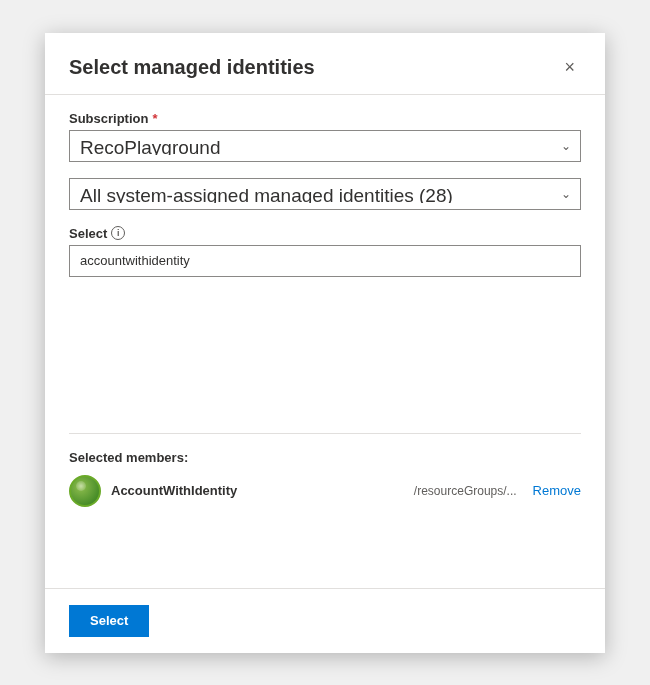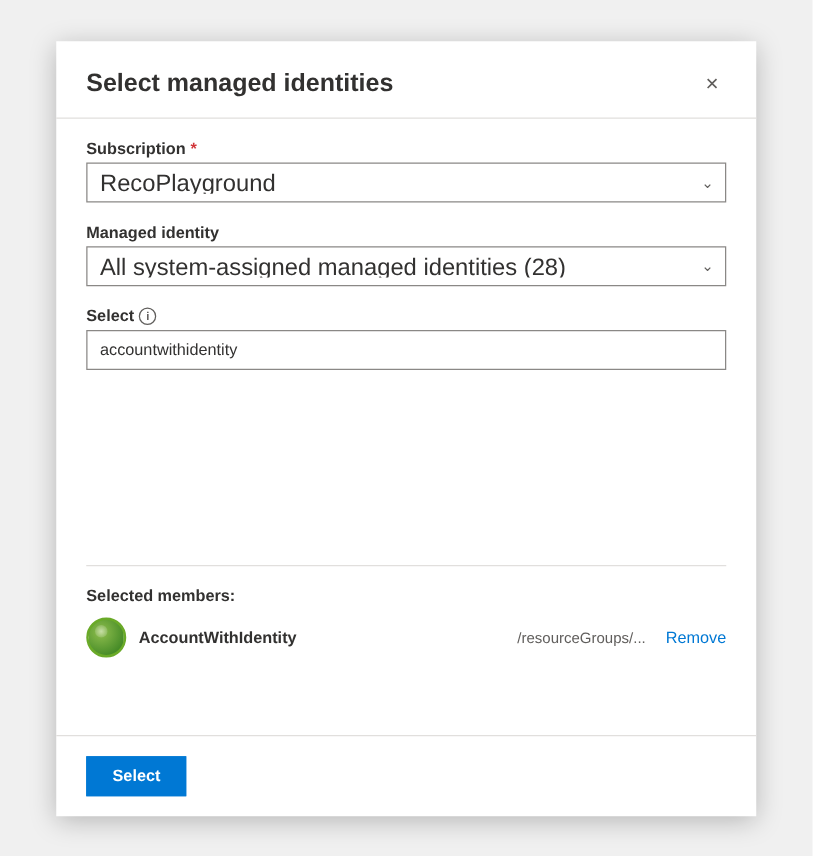--- a/index.html
+++ b/index.html
@@ -65,21 +65,21 @@
       color: #0078d4;
       text-decoration: none;
       font-size: 13px;
       cursor: pointer;
     }
     .form-group {
       margin-bottom: 16px;
     }
     .form-label {
       display: flex;
-      align-items: flex-end;
+      align-items: center;
       gap: 4px;
       font-size: 13px;
       font-weight: 600;
       color: #323130;
       margin-bottom: 4px;
     }
     .required-star {
       color: #d13438;
       font-size: 13px;
     }
@@ -244,23 +244,20 @@
       </div>
       <div class="select-wrapper">
         <select class="form-select">
           <option>RecoPlayground</option>
         </select>
         <span class="chevron-icon">⌄</span>
       </div>
     </div>
 
     <div class="form-group">
-      <div class="form-label">
-        <span>Managed identity</span>
-      </div>
       <div class="select-wrapper">
         <select class="form-select">
           <option>All system-assigned managed identities (28)</option>
         </select>
         <span class="chevron-icon">⌄</span>
       </div>
     </div>
 
     <div class="form-group">
       <div class="form-label">

